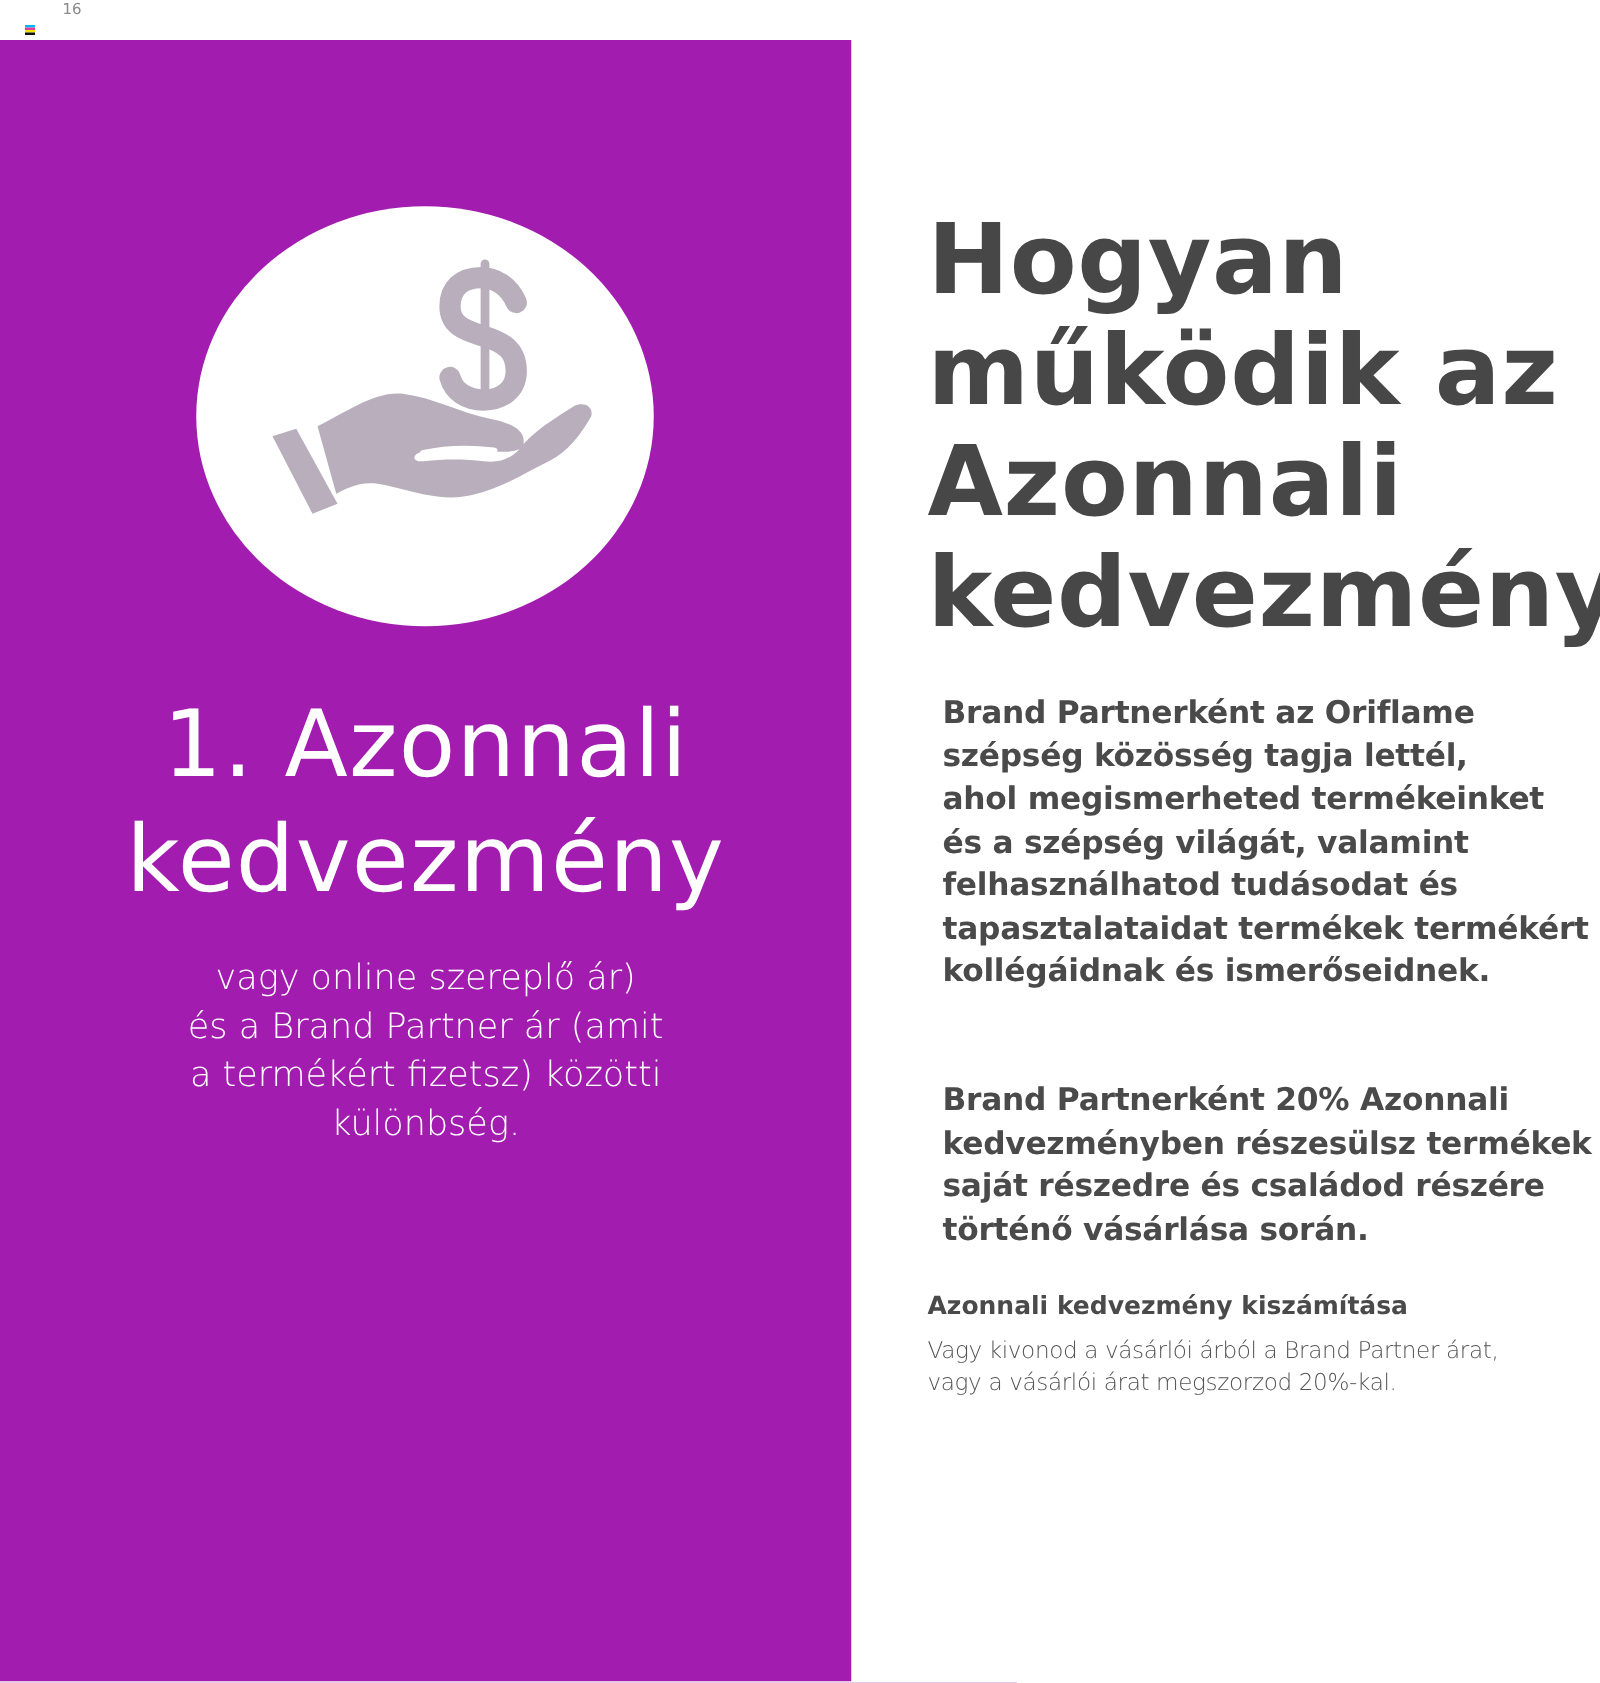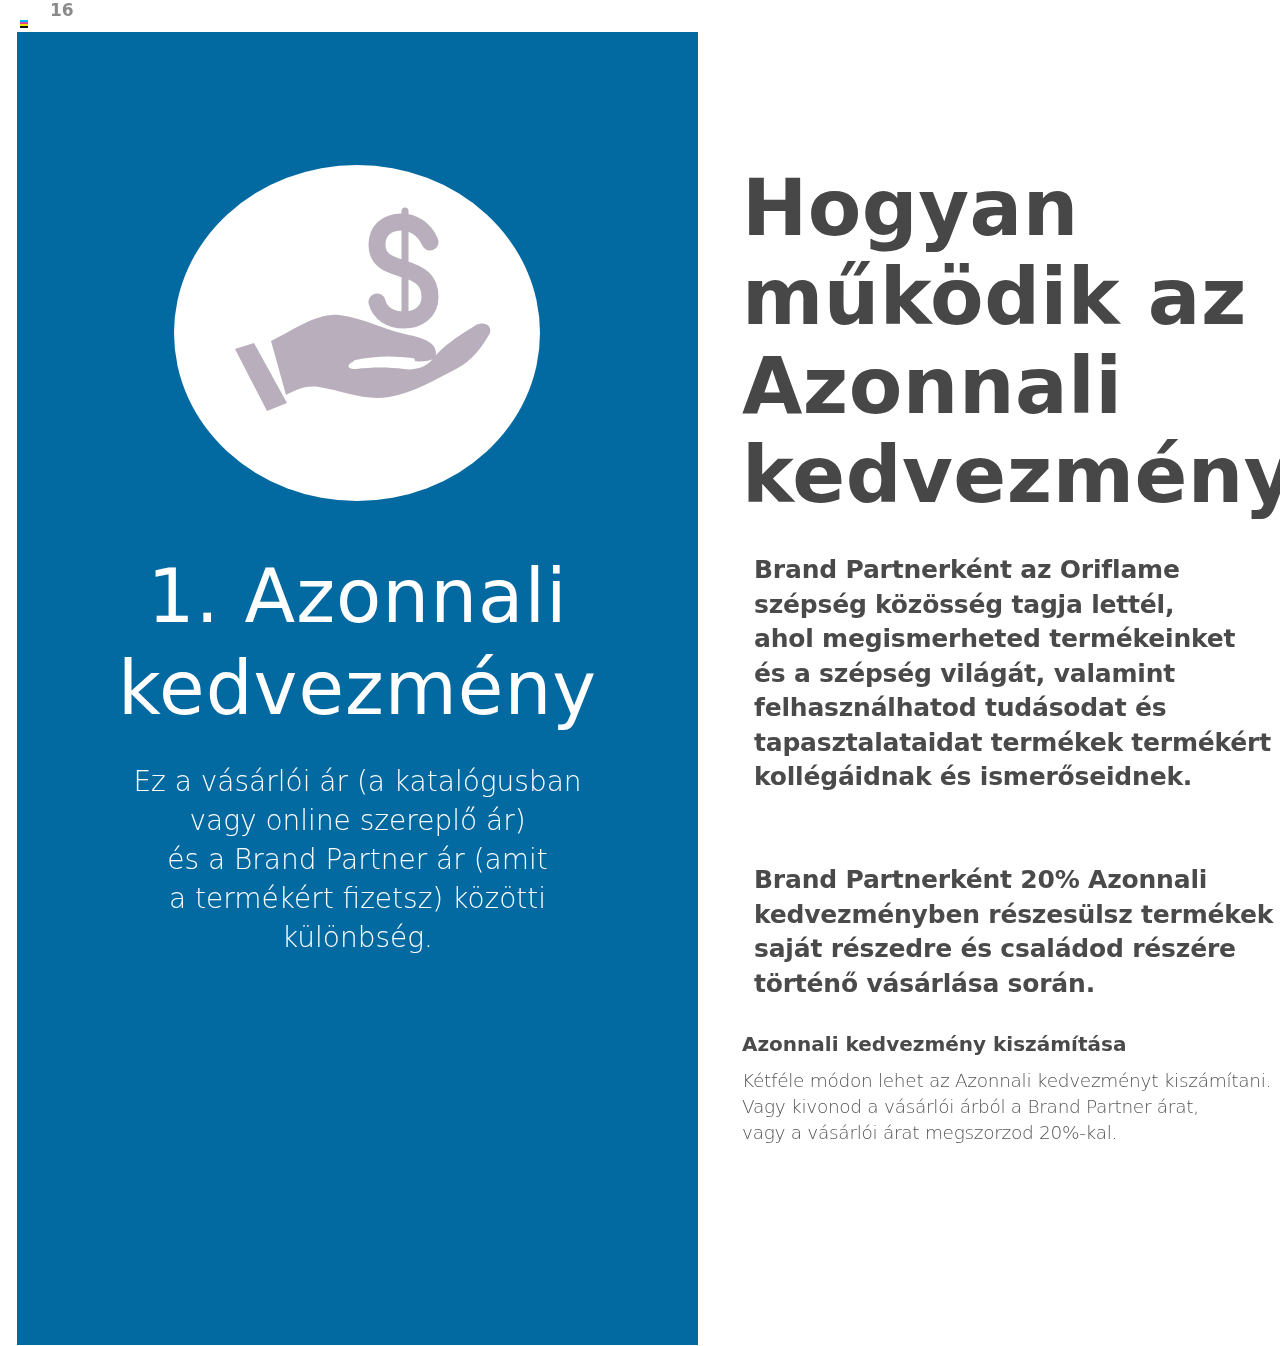--- a/index.html
+++ b/index.html
@@ -1,20 +1,20 @@
 <!DOCTYPE html>
 <html><head>
 <meta charset="utf-8">
 <style>
   html, body { margin: 0; padding: 0; background: #ffffff; }
   body { width: 1280px; height: 1346px; position: relative; overflow: hidden; font-family: "Liberation Sans", "DejaVu Sans", sans-serif; }
-  .page-number { position: absolute; left: 50px; top: 0px; font-size: 17px; color: #8a8a8a; font-family: "DejaVu Sans", sans-serif; font-weight: 700; }
+  .page-number { position: absolute; left: 50px; top: 0px; font-size: 12px; color: #8a8a8a; font-family: "DejaVu Sans", sans-serif; font-weight: 400; }
   .color-bar { position: absolute; left: 20px; top: 20px; width: 8px; height: 7px; }
   .color-bar span { display: block; height: 2px; }
-  .left-panel { position: absolute; left: 17px; top: 32px; width: 681px; height: 1313px; background: #0369a1; }
+  .left-panel { position: absolute; left: 0; top: 32px; width: 681px; height: 1313px; background: #a21caf; }
   .icon-circle { position: absolute; left: 157px; top: 133px; width: 366px; height: 336px; border-radius: 50%; background: #ffffff; }
   .icon-circle svg { position: absolute; left: 0; top: 0; width: 366px; height: 336px; }
   .panel-title { position: absolute; left: 0; width: 681px; top: 518px; text-align: center; color: #ffffff; font-family: "DejaVu Sans", sans-serif; font-size: 74px; line-height: 92px; letter-spacing: 1px; font-weight: 500; }
   .panel-desc { position: absolute; left: 0; width: 681px; top: 730px; text-align: center; color: #ffffff; font-family: "DejaVu Sans", sans-serif; font-weight: 200; font-size: 28px; line-height: 39px; }
   .panel-desc div { white-space: nowrap; }
   .right-col { position: absolute; left: 742px; top: 0; width: 538px; color: #474747; }
   .heading { position: absolute; top: 164px; left: 0; font-family: "DejaVu Sans", sans-serif; font-weight: bold; font-size: 78px; line-height: 89px; white-space: nowrap; letter-spacing: 0.5px; }
   .para { position: absolute; left: 12px; font-family: "DejaVu Sans", sans-serif; font-weight: bold; font-size: 25px; line-height: 34.5px; white-space: nowrap; color: #4a4a4a; letter-spacing: -0.2px; }
   .para1 { top: 553px; }
   .para2 { top: 863px; }
@@ -47,21 +47,20 @@
       <path d="M182,198 C200,194 222,194 238,196" fill="none" stroke="#ffffff" stroke-width="6" stroke-linecap="round"></path>
     </svg>
   </div>
 
   <div class="panel-title">
     <div>1. Azonnali</div>
     <div>kedvezmény</div>
   </div>
 
   <div class="panel-desc">
-    <div>Ez a vásárlói ár (a katalógusban</div>
     <div>vagy online szereplő ár)</div>
     <div>és a Brand Partner ár (amit</div>
     <div>a termékért fizetsz) közötti</div>
     <div>különbség.</div>
   </div>
 </div>
 
 <div class="right-col">
   <div class="heading">
     <div>Hogyan</div>
@@ -83,17 +82,16 @@
   <div class="para para2">
     <div>Brand Partnerként 20% Azonnali</div>
     <div>kedvezményben részesülsz termékek</div>
     <div>saját részedre és családod részére</div>
     <div>történő vásárlása során.</div>
   </div>
 
   <div class="sub-heading">Azonnali kedvezmény kiszámítása</div>
 
   <div class="small-text">
-    <div>Kétféle módon lehet az Azonnali kedvezményt kiszámítani.</div>
     <div>Vagy kivonod a vásárlói árból a Brand Partner árat,</div>
     <div>vagy a vásárlói árat megszorzod 20%-kal.</div>
   </div>
 </div>
 
 </body></html>

